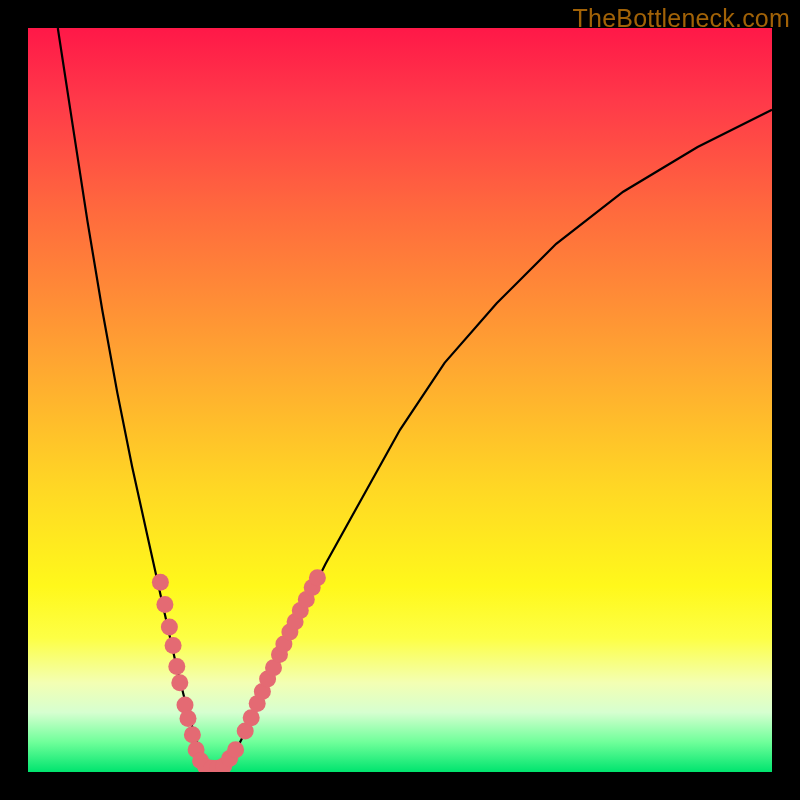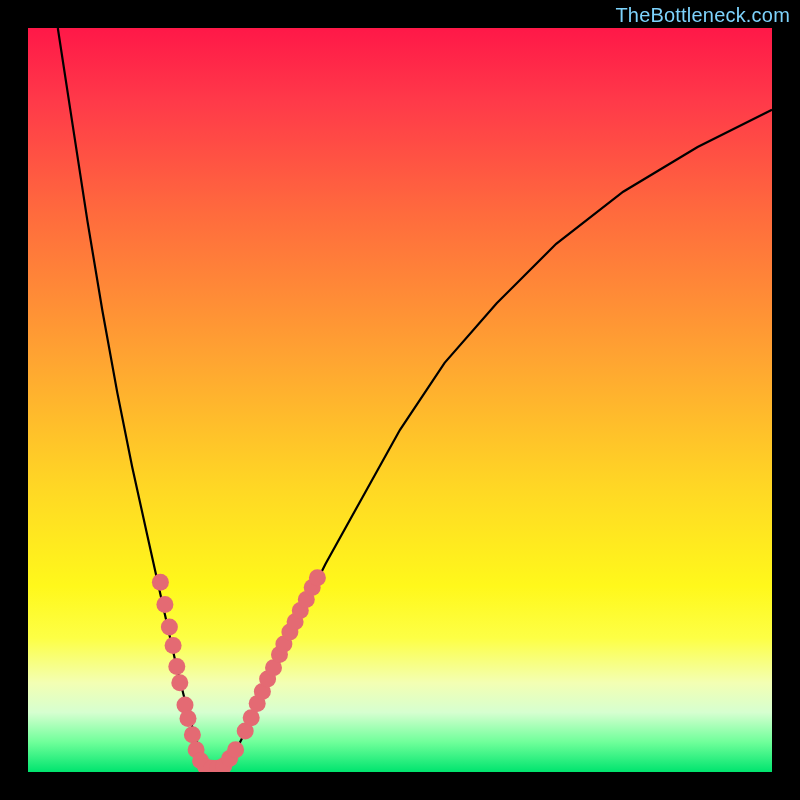--- a/index.html
+++ b/index.html
@@ -27,22 +27,22 @@
       #fdff45 82%,
       #f3ffb3 88%,
       #d6ffd0 92%,
       #6fff9a 96%,
       #00e46e 100%);
   }
   .watermark {
     position: absolute;
     top: 4px;
     right: 10px;
-    color: #7dd3fc;
-    font-size: 20px;
+    color: #a16207;
+    font-size: 25px;
     font-weight: 500;
     letter-spacing: 0.2px;
     user-select: none;
   }
   svg.plot {
     position: absolute;
     left: 0;
     top: 0;
     width: 744px;
     height: 744px;

